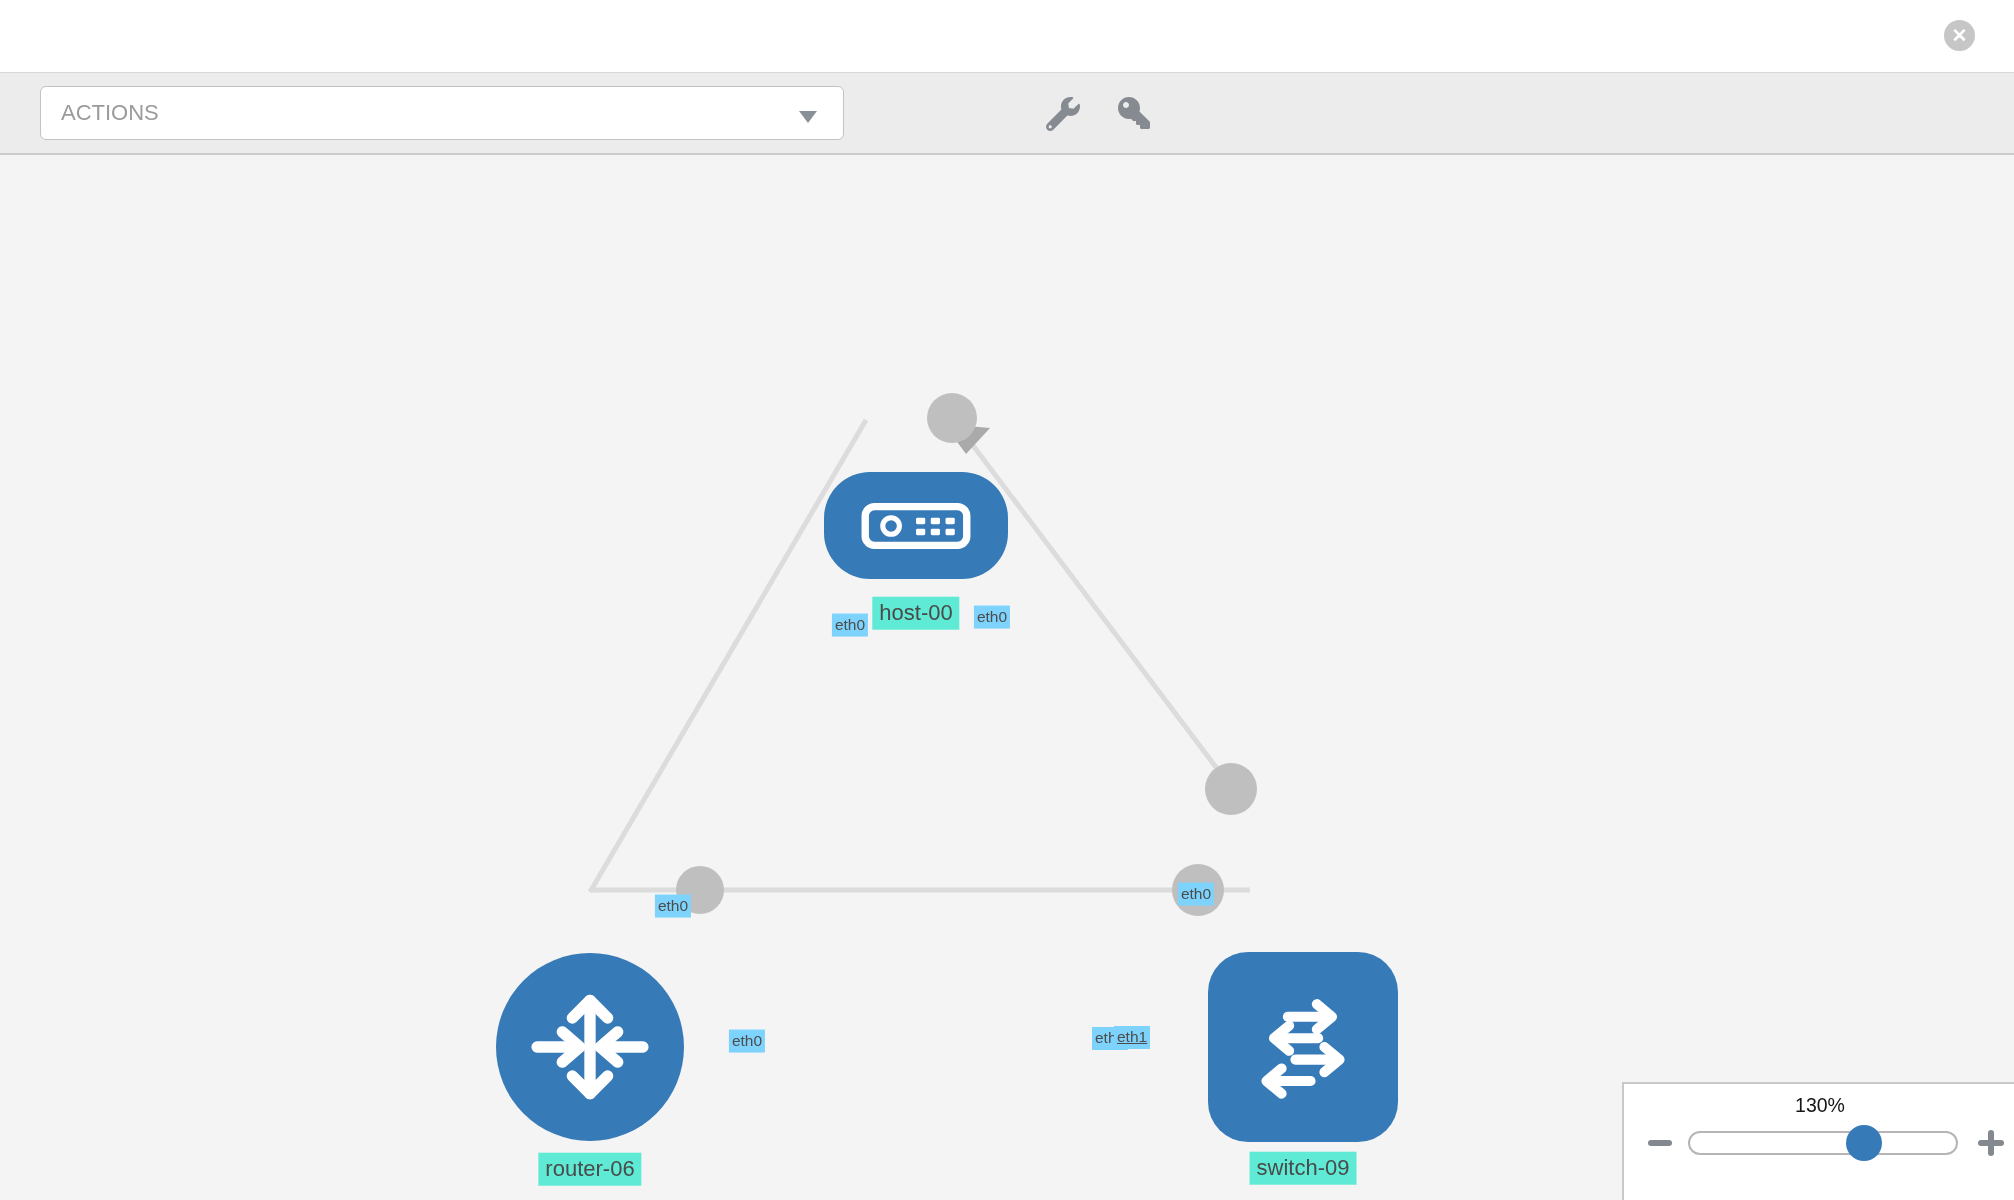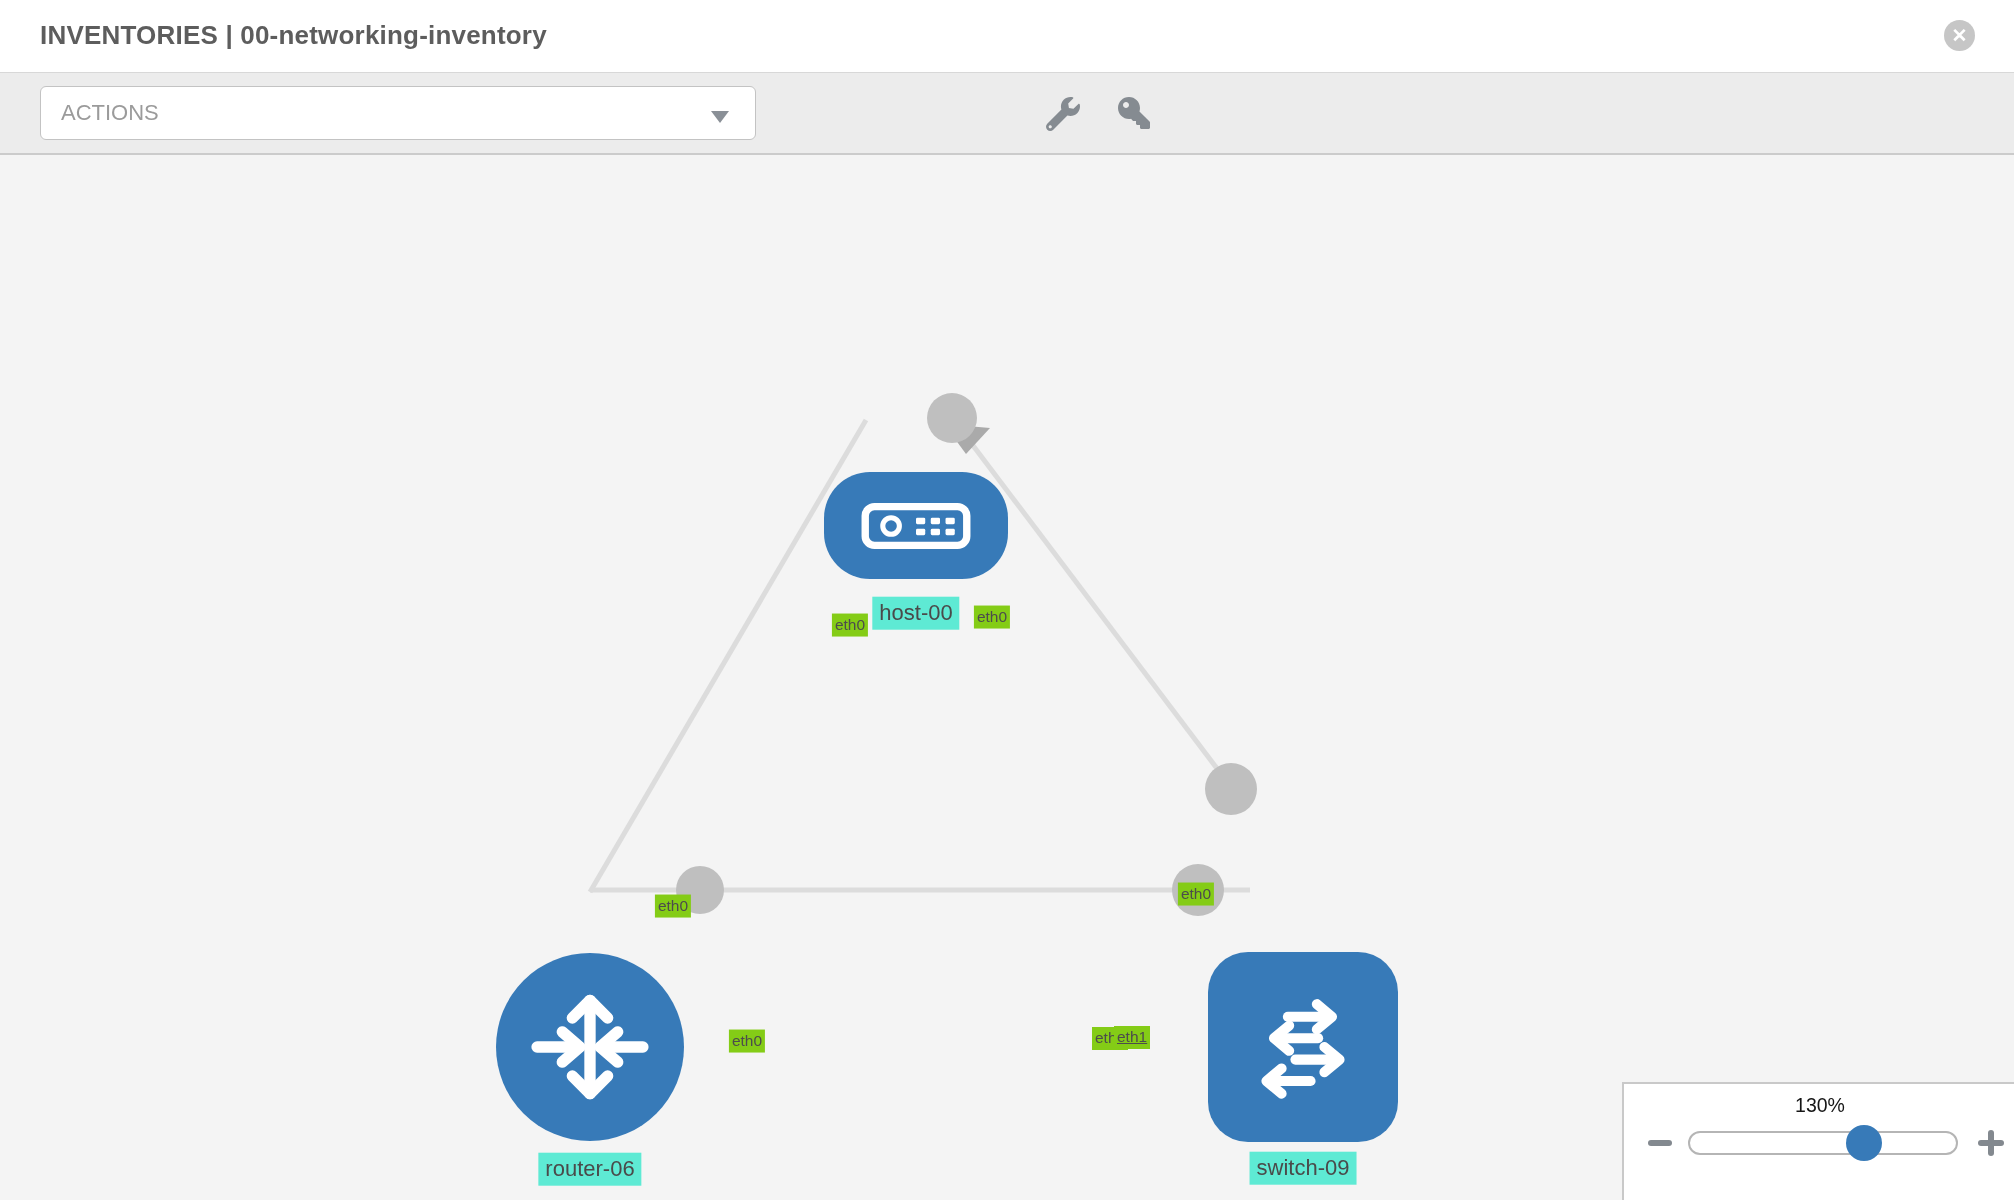--- a/index.html
+++ b/index.html
@@ -26,21 +26,21 @@
   .toolbar{
     position:absolute;left:0;top:73px;width:2014px;height:80px;
     background:#ececec;border-bottom:2px solid #cbcbcb;z-index:20;
   }
   .select-box{
     position:absolute;top:13px;height:54px;background:#ffffff;
     border:1px solid #c3c3c3;border-radius:6px;
     display:flex;align-items:center;color:#9b9b9b;font-size:22px;
     padding-left:20px;box-sizing:border-box;cursor:pointer;
   }
-  .select-actions{left:40px;width:716px;}
+  .select-actions{left:40px;width:804px;}
   .select-search{left:1183px;width:790px;}
   .caret{
     position:absolute;top:24px;width:0;height:0;
     border-left:9px solid transparent;border-right:9px solid transparent;
     border-top:12px solid #8a9097;
   }
   .caret-actions{right:26px;}
   .caret-search{right:22px;}
   .tool-icon{position:absolute;top:24px;cursor:pointer;}
   .tool-icon svg{display:block;}
@@ -53,21 +53,21 @@
   .node-host{left:824px;top:317px;width:184px;height:107px;border-radius:46px;}
   .node-router{left:496px;top:798px;width:188px;height:188px;border-radius:50%;}
   .node-switch{left:1208px;top:797px;width:190px;height:190px;border-radius:40px;}
   .node svg{display:block;}
   .node-label{
     position:absolute;transform:translate(-50%,-50%);z-index:3;
     background:#5eead4;color:#4a4a4a;font-size:22px;line-height:1.3;
     padding:2px 7px;white-space:nowrap;
   }
   .iface{
-    position:absolute;z-index:3;background:#84cc16;color:#4c4c4c;
+    position:absolute;z-index:3;background:#7dd3fc;color:#4c4c4c;
     font-size:15.5px;line-height:1.35;padding:1px 3px;white-space:nowrap;
   }
   .iface.centered{transform:translate(-50%,-50%);}
   
   .zoom-panel{
     position:absolute;left:1622px;top:1082px;width:420px;height:160px;
     background:#ffffff;border:2px solid #c9c9c9;z-index:30;box-sizing:border-box;
   }
   .zoom-level{
     position:absolute;left:0;top:10px;width:392px;text-align:center;
@@ -83,21 +83,20 @@
   }
   .zoom-handle{
     position:absolute;left:222px;top:41px;width:36px;height:36px;border-radius:50%;
     background:#377ab8;cursor:grab;
   }
 </style>
 </head>
 <body>
 
 <div class="header">
-  <div class="header-title">INVENTORIES | 00-networking-inventory</div>
   <div class="close-btn">✕</div>
 </div>
 
 <div class="toolbar">
   <div class="select-box select-actions">
     <span>ACTIONS</span>
     <span class="caret caret-actions"></span>
   </div>
 
   <div class="tool-icon icon-wrench">

